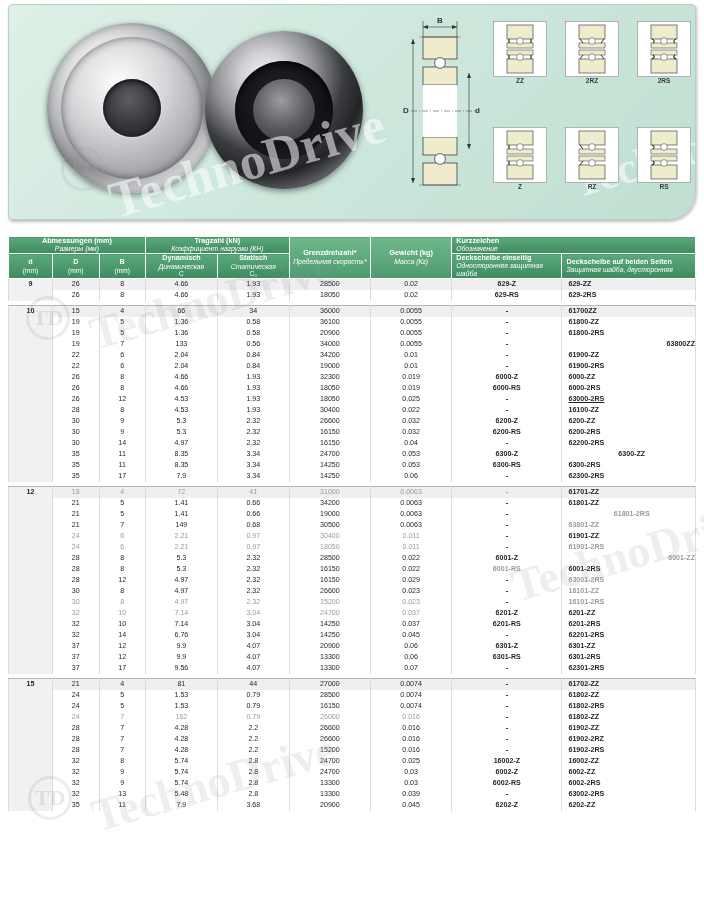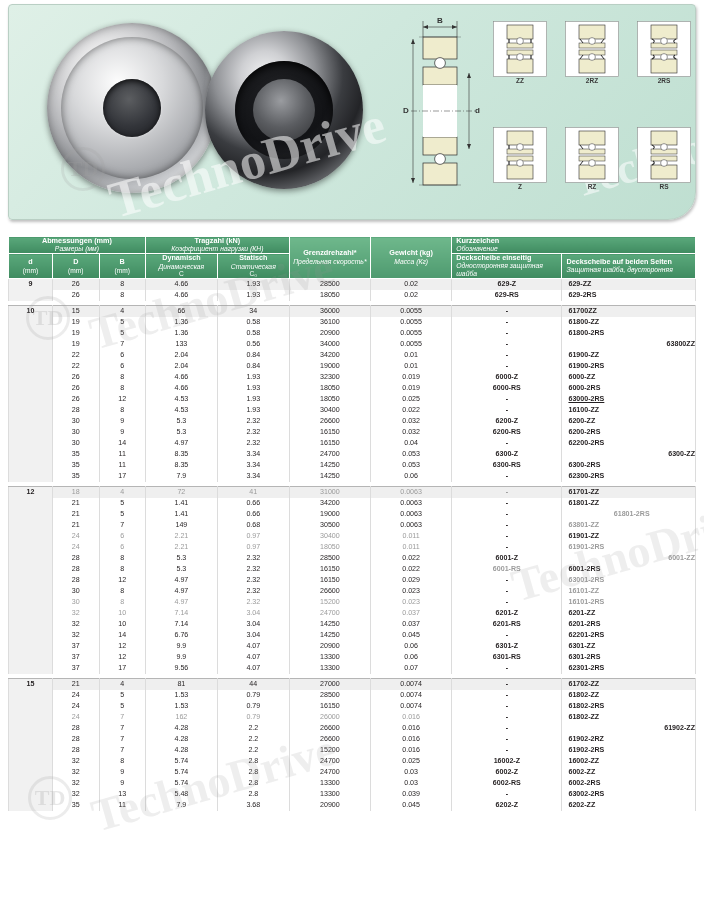--- a/index.html
+++ b/index.html
@@ -545,21 +545,21 @@
         </tr>
         <tr>
           <td class="c-d"></td>
           <td class="c-dd">35</td>
           <td class="c-b">11</td>
           <td class="c-dyn">8.35</td>
           <td class="c-st">3.34</td>
           <td class="c-spd">24700</td>
           <td class="c-w">0.053</td>
           <td class="c-k1 bold">6300-Z</td>
-          <td class="c-k2 bold" style="text-align: right; padding-left: 6px; margin-left: 40px;">6300-ZZ</td>
+          <td class="c-k2 bold" style="text-align: center; padding-left: 6px; margin-left: 40px;">6300-ZZ</td>
         </tr>
         <tr>
           <td class="c-d"></td>
           <td class="c-dd">35</td>
           <td class="c-b">11</td>
           <td class="c-dyn">8.35</td>
           <td class="c-st">3.34</td>
           <td class="c-spd">14250</td>
           <td class="c-w">0.053</td>
           <td class="c-k1 bold">6300-RS</td>
@@ -815,21 +815,21 @@
         </tr>
         <tr>
           <td class="c-d"></td>
           <td class="c-dd">28</td>
           <td class="c-b">7</td>
           <td class="c-dyn">4.28</td>
           <td class="c-st">2.2</td>
           <td class="c-spd">26600</td>
           <td class="c-w">0.016</td>
           <td class="c-k1 bold">-</td>
-          <td class="c-k2 bold" style="text-align: right; padding-left: 6px;">61902-ZZ</td>
+          <td class="c-k2 bold" style="text-align: left; padding-left: 6px;">61902-ZZ</td>
         </tr>
         <tr>
           <td class="c-d"></td>
           <td class="c-dd">28</td>
           <td class="c-b">7</td>
           <td class="c-dyn">4.28</td>
           <td class="c-st">2.2</td>
           <td class="c-spd">26600</td>
           <td class="c-w">0.016</td>
           <td class="c-k1 bold">-</td>

